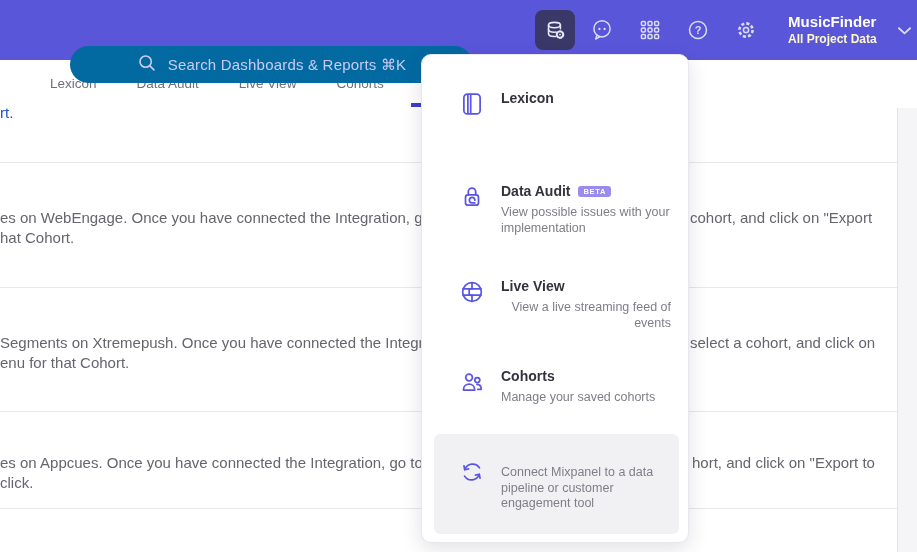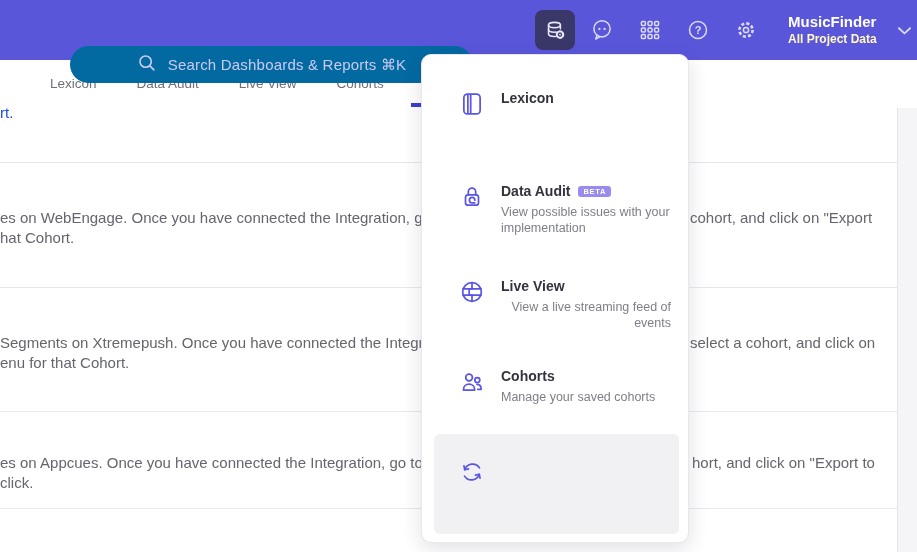--- a/index.html
+++ b/index.html
@@ -279,17 +279,18 @@
     <div class="menu-item mi-4">
       <span class="mi-icon">
         <svg width="26" height="26" viewBox="0 0 24 24" fill="none" stroke="#5b55e3" stroke-width="1.6" stroke-linecap="round" stroke-linejoin="round">
           <path d="M18.9 8.2A7.6 7.6 0 0 0 5.3 9.9"></path>
           <path d="M4.6 6.4l.7 3.5 3.5-.7"></path>
           <path d="M5.1 15.8a7.6 7.6 0 0 0 13.6-1.7"></path>
           <path d="M19.4 17.6l-.7-3.5-3.5.7"></path>
         </svg>
       </span>
       <div class="mi-text">
+        <div class="mi-desc d4">Connect Mixpanel to a data pipeline or customer engagement tool</div>
       </div>
     </div>
   </div>
 
 </div>
 
 </body></html>

